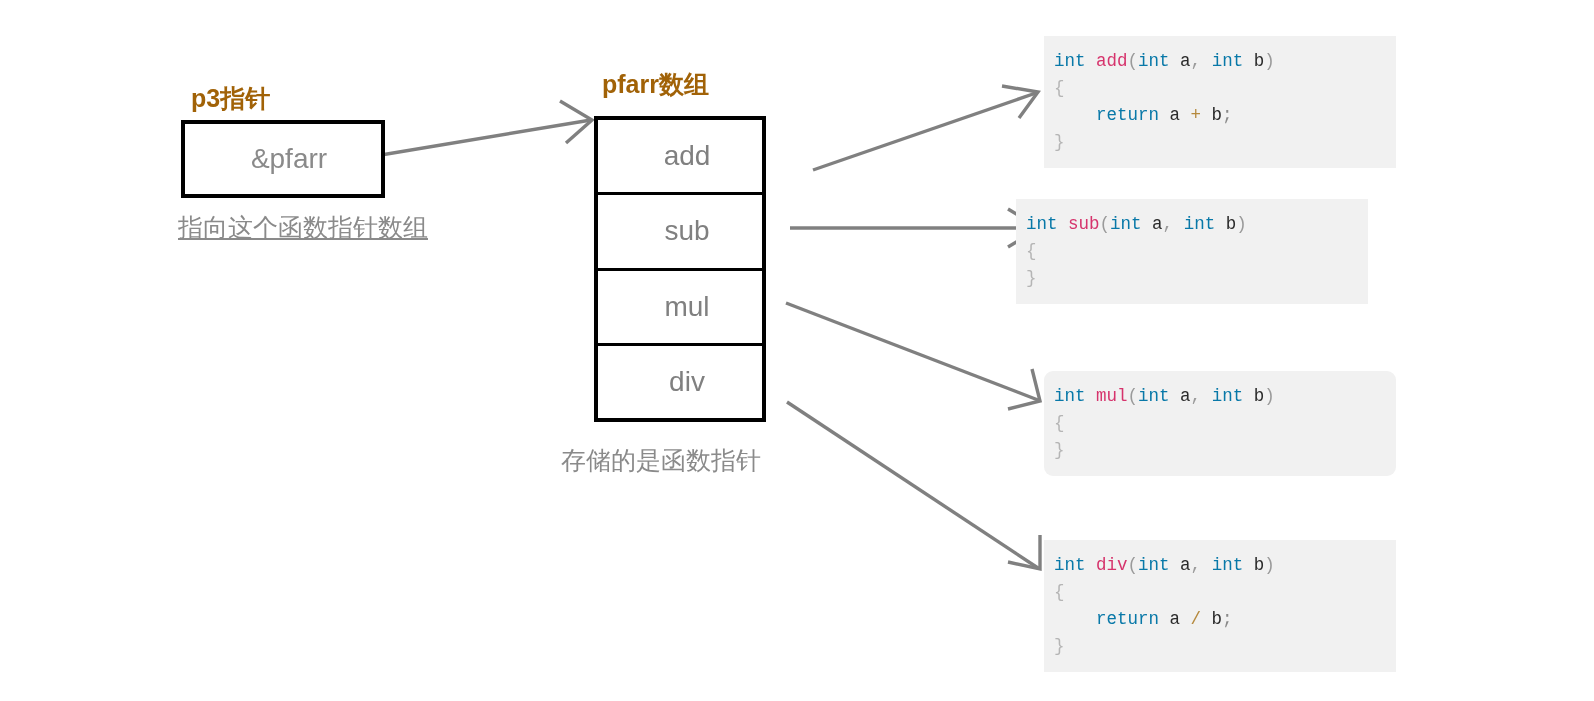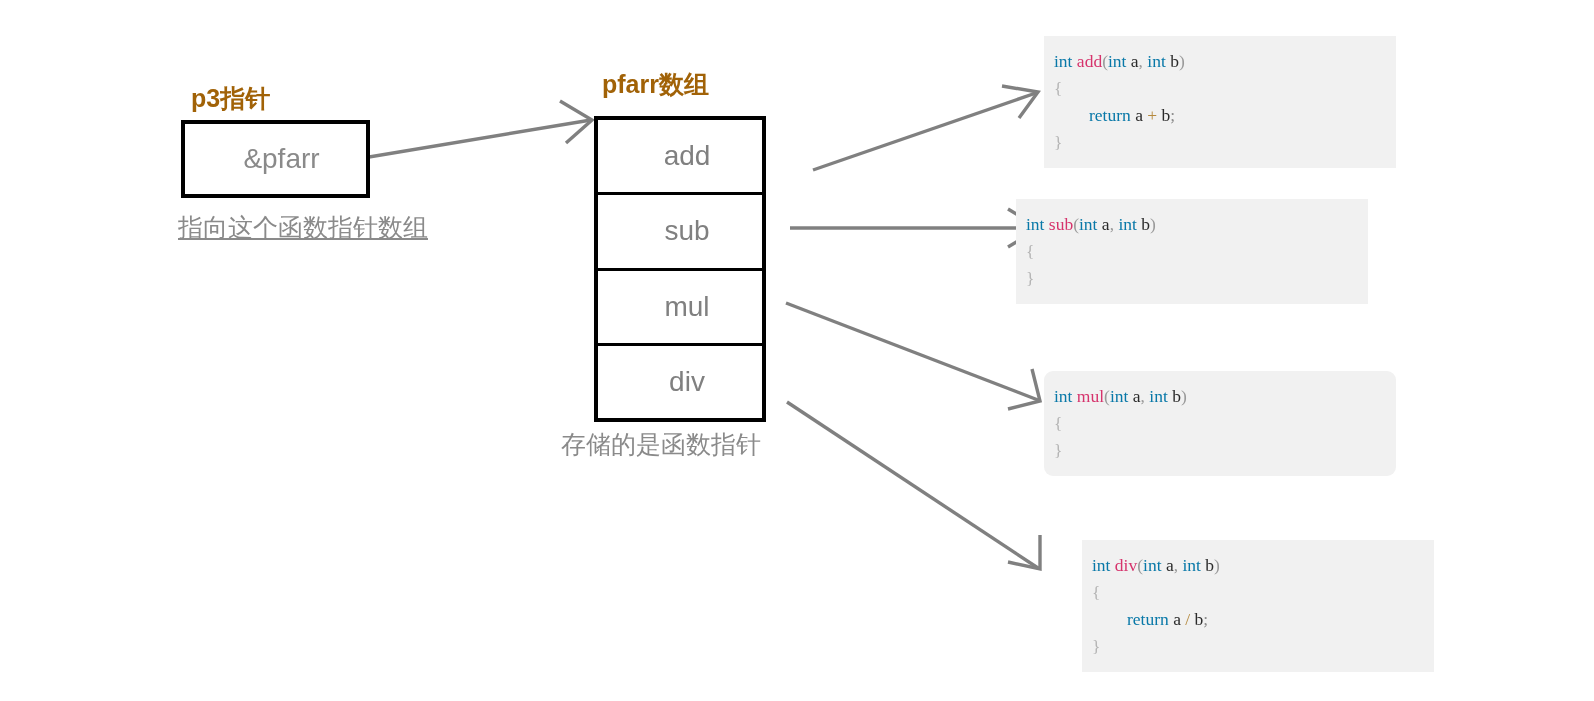--- a/index.html
+++ b/index.html
@@ -34,21 +34,21 @@
   .caption-label {
     font-size: 25px;
     color: #8a8a8a;
     white-space: nowrap;
   }
 
   
   #p3-box {
     left: 181px;
     top: 120px;
-    width: 189px;
+    width: 204px;
     height: 78px;
     border: 4px solid #000000;
     box-sizing: border-box;
     background: #ffffff;
     display: flex;
     align-items: center;
     justify-content: center;
   }
   #p3-box .cell-text {
     font-size: 28px;
@@ -84,21 +84,21 @@
   }
 
   
   .code-block {
     background: #f1f1f1;
     box-sizing: border-box;
     padding: 12px 0 12px 10px;
     width: 352px;
   }
   .code-line {
-    font-family: Liberation Serif, serif;
+    font-family: Liberation Mono, monospace;
     font-size: 17.5px;
     line-height: 27px;
     white-space: pre;
     color: #2b2b2b;
   }
   .kw    { color: #0878a8; }
   .fn    { color: #d6336c; }
   .var   { color: #2b2b2b; }
   .punc  { color: #9a9a9a; }
   .brace { color: #b5b5b5; }
@@ -158,39 +158,39 @@
     <span class="cell-text">sub</span>
   </div>
   <div class="arr-cell">
     <span class="cell-text">mul</span>
   </div>
   <div class="arr-cell">
     <span class="cell-text">div</span>
   </div>
 </div>
 
-<div class="abs caption-label" style="left:561px; top:428px;">存储的是函数指针</div>
+<div class="abs caption-label" style="left:561px; top:444px;">存储的是函数指针</div>
 
 <div class="abs code-block" id="code-add" style="left:1044px; top:36px;">
   <div class="code-line"><span class="kw">int</span> <span class="fn">add</span><span class="punc">(</span><span class="kw">int</span> <span class="var">a</span><span class="punc">,</span> <span class="kw">int</span> <span class="var">b</span><span class="punc">)</span></div>
   <div class="code-line"><span class="brace">{</span></div>
   <div class="code-line"><span class="indent"></span><span class="kw">return</span> <span class="var">a</span> <span class="op">+</span> <span class="var">b</span><span class="semi">;</span></div>
   <div class="code-line"><span class="brace">}</span></div>
 </div>
 
 <div class="abs code-block" id="code-sub" style="left:1016px; top:199px;">
   <div class="code-line"><span class="kw">int</span> <span class="fn">sub</span><span class="punc">(</span><span class="kw">int</span> <span class="var">a</span><span class="punc">,</span> <span class="kw">int</span> <span class="var">b</span><span class="punc">)</span></div>
   <div class="code-line"><span class="brace">{</span></div>
   <div class="code-line"><span class="brace">}</span></div>
 </div>
 
 <div class="abs code-block" id="code-mul" style="left:1044px; top:371px;border-radius:9px;">
   <div class="code-line"><span class="kw">int</span> <span class="fn">mul</span><span class="punc">(</span><span class="kw">int</span> <span class="var">a</span><span class="punc">,</span> <span class="kw">int</span> <span class="var">b</span><span class="punc">)</span></div>
   <div class="code-line"><span class="brace">{</span></div>
   <div class="code-line"><span class="brace">}</span></div>
 </div>
 
-<div class="abs code-block" id="code-div" style="left:1082px; top:540px;">
+<div class="abs code-block" id="code-div" style="left:1044px; top:540px;">
   <div class="code-line"><span class="kw">int</span> <span class="fn">div</span><span class="punc">(</span><span class="kw">int</span> <span class="var">a</span><span class="punc">,</span> <span class="kw">int</span> <span class="var">b</span><span class="punc">)</span></div>
   <div class="code-line"><span class="brace">{</span></div>
   <div class="code-line"><span class="indent"></span><span class="kw">return</span> <span class="var">a</span> <span class="op">/</span> <span class="var">b</span><span class="semi">;</span></div>
   <div class="code-line"><span class="brace">}</span></div>
 </div>
 
 </body></html>

